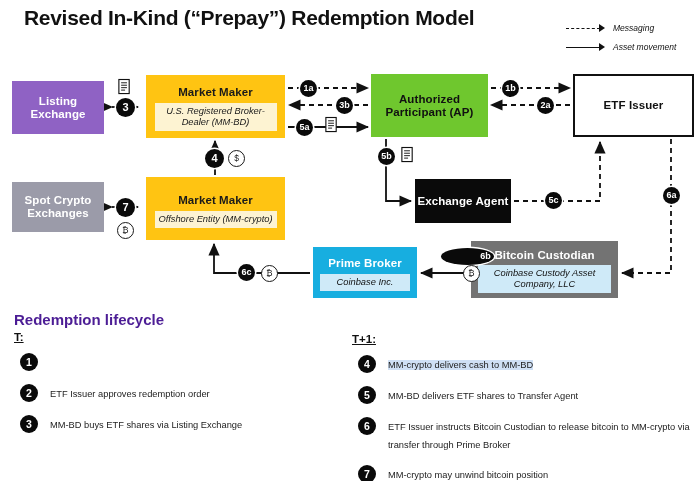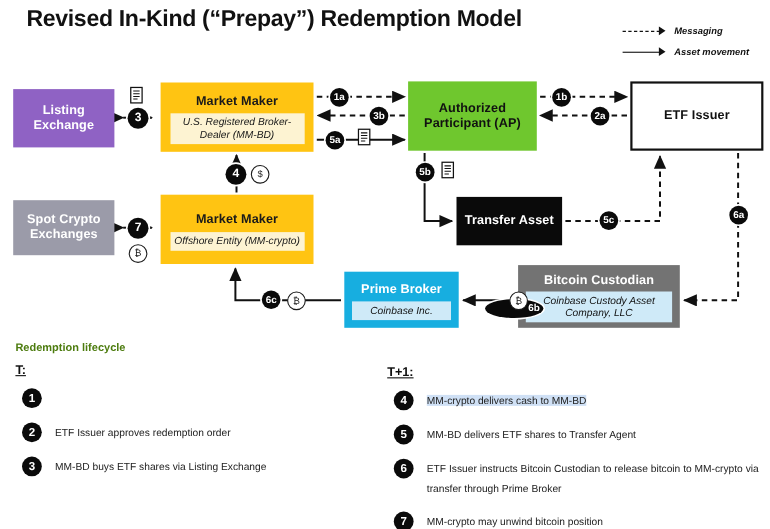--- a/index.html
+++ b/index.html
@@ -12,21 +12,21 @@
   #stage{position:relative;width:608px;height:481px;}
   svg.wires{position:absolute;left:0;top:0;width:700px;height:481px;pointer-events:none;}
 
   .title{
     position:absolute;left:24px;top:6px;
     font-size:21px;font-weight:bold;letter-spacing:-.3px;
     color:#111;white-space:nowrap;
   }
 
   
-  .legend{position:absolute;left:566px;top:20px;width:134px;font-weight:bold;}
+  .legend{position:absolute;left:566px;top:20px;width:134px;}
   .legend-row{display:flex;align-items:center;height:16px;margin-bottom:3px;}
   .legend-label{font-size:8.5px;font-style:italic;color:#111;margin-left:5px;white-space:nowrap;}
   .lg-line{position:relative;width:42px;height:9px;}
   .lg-line i{position:absolute;left:0;top:4px;width:34px;height:0;border-top:1.6px solid #111;}
   .lg-line.dash i{border-top:1.6px dashed #111;}
   .lg-line b{position:absolute;left:33px;top:0.5px;width:0;height:0;
     border-top:4px solid transparent;border-bottom:4px solid transparent;border-left:6px solid #111;}
 
   
   .node{position:absolute;box-sizing:border-box;display:flex;flex-direction:column;
@@ -68,21 +68,21 @@
   .mk.sm{width:17px;height:17px;font-size:9px;}
   .mk.lg{width:19px;height:19px;font-size:11px;}
   .badge{position:absolute;width:15px;height:15px;border-radius:50%;
     background:#fff;border:1.4px solid #1a1a1a;color:#1a1a1a;
     display:flex;align-items:center;justify-content:center;font-size:8.5px;line-height:1;}
 
   
   .docicon{position:absolute;width:15px;height:18px;}
 
   
-  .lc-title{position:absolute;left:14px;top:311px;font-size:10px;font-weight:bold;color:#4d7c0f;}
+  .lc-title{position:absolute;left:14px;top:311px;font-size:15px;font-weight:bold;color:#4c1d95;}
   .col-T{position:absolute;left:14px;top:331px;width:330px;}
   .col-T1{position:absolute;left:352px;top:333px;width:340px;}
   .col-head{font-size:11.5px;font-weight:bold;text-decoration:underline;color:#111;margin-bottom:9px;}
   .li{position:relative;padding-left:36px;margin-bottom:12px;min-height:19px;}
   .li .num{position:absolute;left:6px;top:1px;width:18px;height:18px;border-radius:50%;
     background:#0a0a0a;color:#fff;font-size:10.5px;font-weight:bold;
     display:flex;align-items:center;justify-content:center;line-height:1;}
   .li .txt{font-size:9.3px;line-height:12.4px;color:#222;display:inline;}
   .li .txt.hl{background:#cfe0f5;}
 </style>
@@ -169,21 +169,21 @@
 
   <div class="node n-ap">
     <div class="hdr">Authorized Participant (AP)</div>
   </div>
 
   <div class="node n-issuer">
     <div class="hdr">ETF Issuer</div>
   </div>
 
   <div class="node n-ta">
-    <div class="hdr">Transfer Asset</div>
+    <div class="hdr">Exchange Agent</div>
   </div>
 
   <div class="node n-pb">
     <div class="hdr">Prime Broker</div>
     <div class="sub">Coinbase Inc.</div>
   </div>
 
   <div class="node n-cust">
     <div class="hdr">Bitcoin Custodian</div>
     <div class="sub">Coinbase Custody Asset Company, LLC</div>
@@ -217,21 +217,21 @@
   <div class="mk lg" style="left:116px;top:198px;">7</div>
   <div class="mk lg" style="left:205px;top:149px;">4</div>
   <div class="mk sm" style="left:300px;top:80px;">1a</div>
   <div class="mk sm" style="left:336px;top:97px;">3b</div>
   <div class="mk sm" style="left:296px;top:119px;">5a</div>
   <div class="mk sm" style="left:502px;top:80px;">1b</div>
   <div class="mk sm" style="left:537px;top:97px;">2a</div>
   <div class="mk sm" style="left:378px;top:148px;">5b</div>
   <div class="mk sm" style="left:545px;top:192px;">5c</div>
   <div class="mk sm" style="left:663px;top:187px;">6a</div>
-  <div class="mk sm" style="left:441px;top:272px;padding-left:36px;">6b</div>
+  <div class="mk sm" style="left:441px;top:248px;padding-left:36px;">6b</div>
   <div class="mk sm" style="left:238px;top:264px;">6c</div>
 
   <div class="badge" style="left:228px;top:150px;">$</div>
   <div class="badge" style="left:117px;top:222px;">₿</div>
   <div class="badge" style="left:463px;top:265px;">₿</div>
   <div class="badge" style="left:261px;top:265px;">₿</div>
 
   <div class="lc-title">Redemption lifecycle</div>
 
   <div class="col-T">

